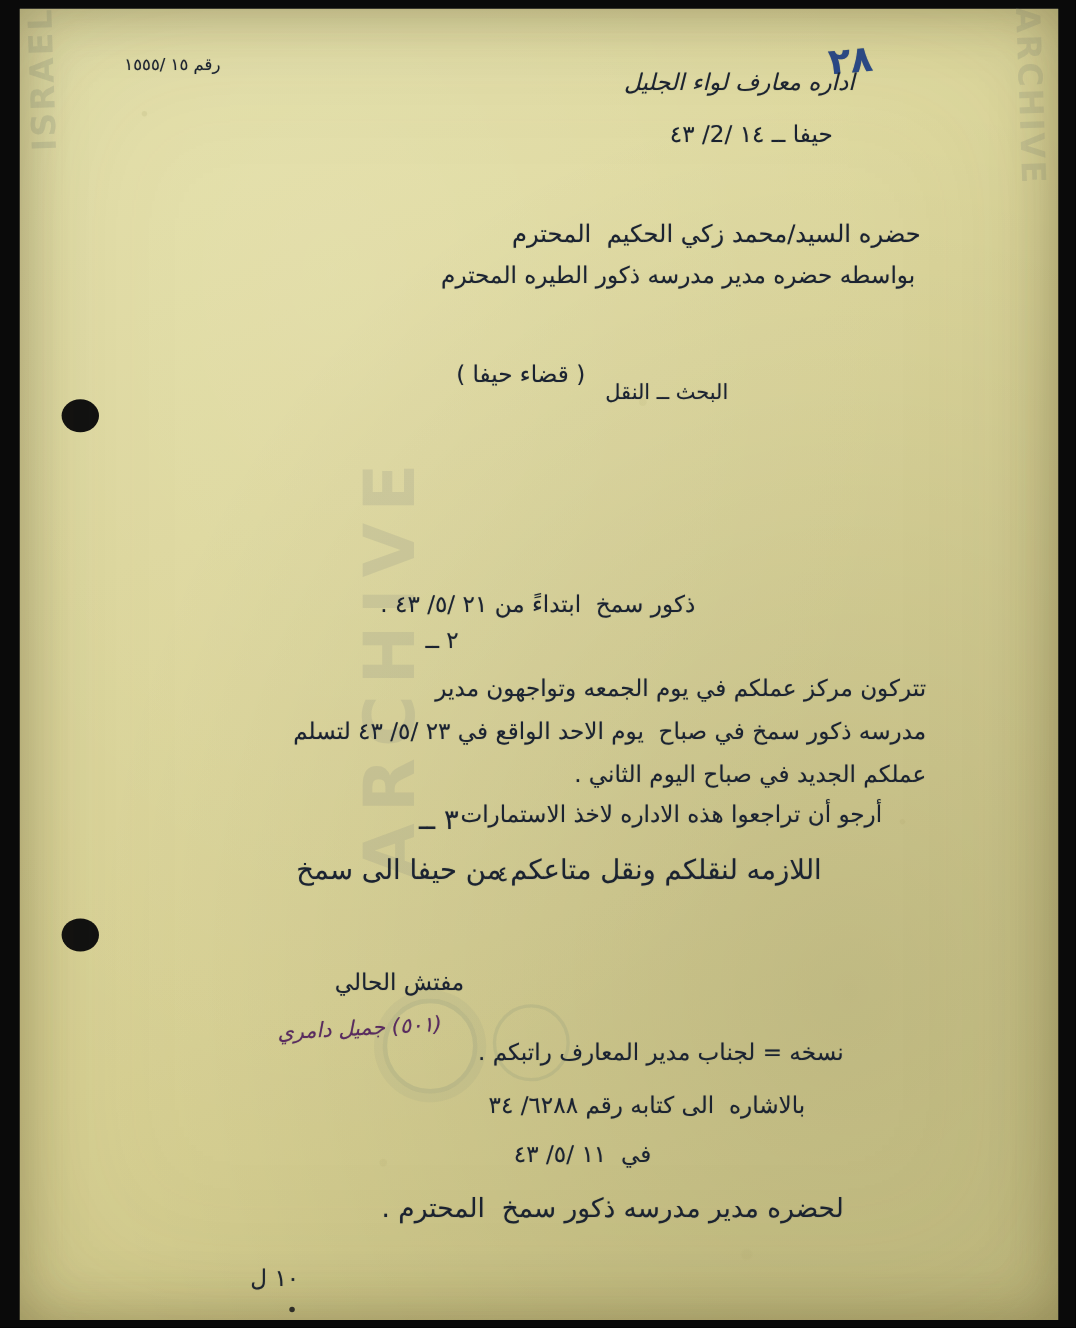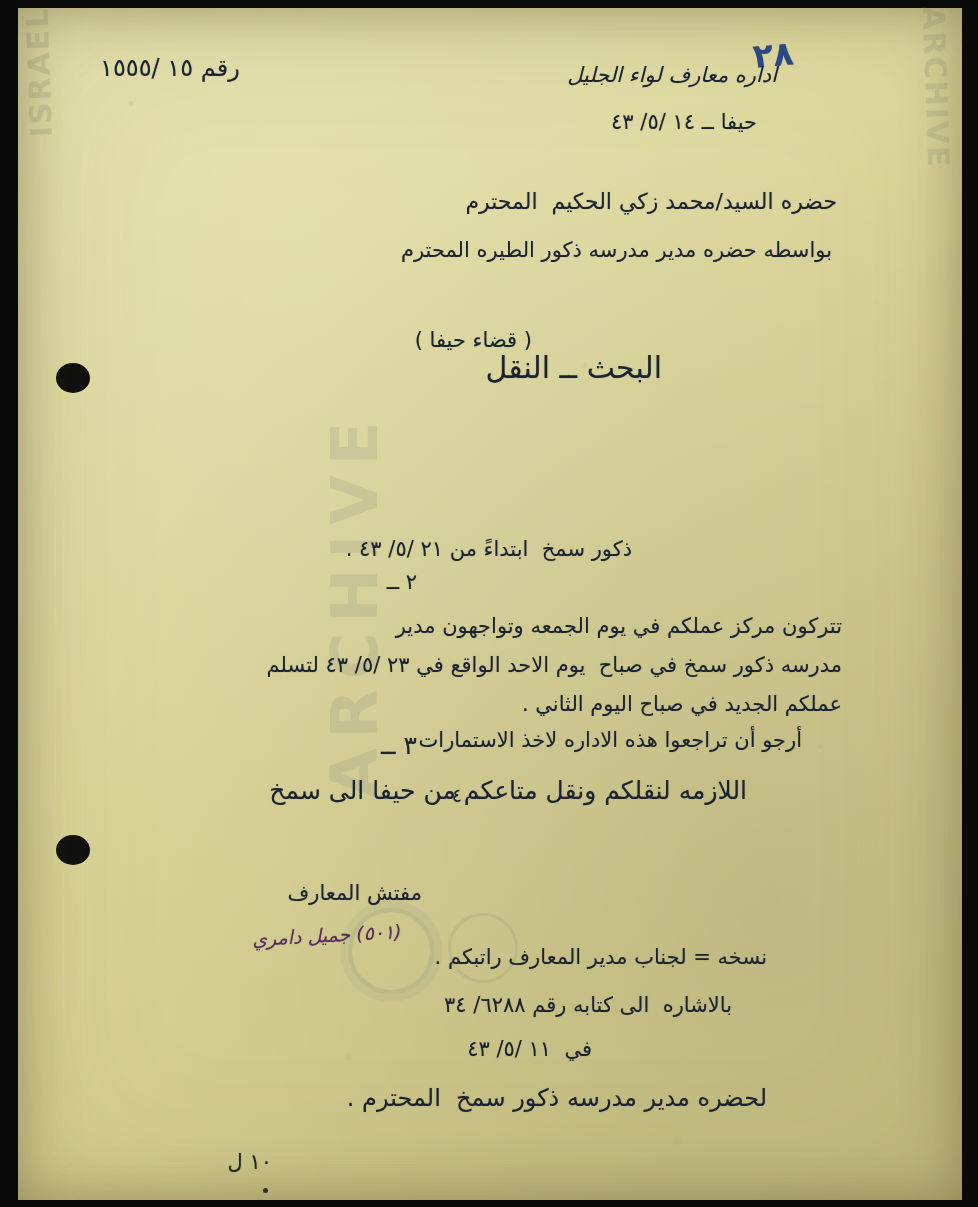--- a/index.html
+++ b/index.html
@@ -131,55 +131,55 @@
 
   #doc-number {
     top: 16px; left: 735px;
     font-size: 33px;
     color: #2a4a8a;
     font-weight: bold;
     letter-spacing: 1px;
     transform: rotate(-5deg);
   }
   #ref-number {
-    top: 38px; left: 82px;
-    font-size: 24px;
+    top: 38px; left: 95px;
+    font-size: 15px;
   }
   #header-office {
     top: 48px; right: 185px;
     font-size: 21px;
     text-align: right;
     font-style: italic;
   }
   #header-place {
     top: 95px; right: 205px;
     font-size: 21px;
     text-align: right;
   }
 
   #addressee {
-    top: 174px; right: 125px;
+    top: 186px; right: 125px;
     font-size: 22px;
     text-align: right;
   }
   #via-line {
     top: 223px; right: 130px;
     font-size: 21px;
     text-align: right;
   }
   #district-line {
     top: 265px; right: 430px;
     font-size: 21px;
     text-align: left;
     margin-top: 48px;
   }
 
   #subject {
     top: 332px; right: 300px;
-    font-size: 30px;
+    font-size: 19px;
     text-align: center;
   }
 
   #body-1 {
     top: 452px; right: 180px;
     font-size: 21px;
     text-align: right;
   }
   #body-1b {
     top: 502px; right: 330px;
@@ -277,41 +277,41 @@
     <div class="watermark" id="wm-bottom">ARCHIVE</div>
     <div class="watermark" id="wm-circle"></div>
     <div class="watermark" id="wm-circle2"></div>
 
     <div class="punch-dot" id="dot-top"></div>
     <div class="punch-dot" id="dot-bot"></div>
 
     <div class="hw" id="doc-number">٢٨</div>
     <div class="hw ink-dark" id="ref-number">رقم ١٥ /١٥٥٥</div>
     <div class="hw ink-dark" id="header-office">اداره معارف لواء الجليل</div>
-    <div class="hw ink-dark" id="header-place">حيفا ــ ١٤ /٥/ ٤٣</div>
+    <div class="hw ink-dark" id="header-place">حيفا ــ ١٤ /2/ ٤٣</div>
 
     <div class="hw ink-dark" id="addressee">حضره السيد/محمد زكي الحكيم  المحترم</div>
     <div class="hw ink-dark" id="via-line">بواسطه حضره مدير مدرسه ذكور الطيره المحترم</div>
     <div class="hw ink-dark" id="district-line">( قضاء حيفا )</div>
 
     <div class="hw ink-dark" id="subject">البحث ــ النقل</div>
 
     <div class="hw ink-dark" id="body-1b">ذكور سمخ  ابتداءً من ٢١ /٥/ ٤٣ .</div>
 
     <div class="hw ink-dark" id="num-2">٢ ــ</div>
     <div class="hw ink-dark" id="body-2">تتركون مركز عملكم في يوم الجمعه وتواجهون مدير
 مدرسه ذكور سمخ في صباح  يوم الاحد الواقع في ٢٣ /٥/ ٤٣ لتسلم
 عملكم الجديد في صباح اليوم الثاني .</div>
 
     <div class="hw ink-dark" id="num-3">٣ ــ</div>
     <div class="hw ink-dark" id="body-3">أرجو أن تراجعوا هذه الاداره لاخذ الاستمارات</div>
     <div class="hw ink-dark" id="body-3b">اللازمه لنقلكم ونقل متاعكم من حيفا الى سمخ</div>
     <div class="hw ink-dark" id="stray-mark">٤</div>
 
-    <div class="hw ink-dark" id="signature-title">مفتش المعارف</div>
+    <div class="hw ink-dark" id="signature-title">مفتش الحالي</div>
     <div class="hw ink-purple" id="signature-scrawl">(٥٠١) جميل دامري</div>
 
     <div class="hw ink-dark" id="cc-1">نسخه = لجناب مدير المعارف راتبكم .</div>
     <div class="hw ink-dark" id="cc-2">بالاشاره  الى كتابه رقم ٦٢٨٨/ ٣٤</div>
     <div class="hw ink-dark" id="cc-3">في  ١١ /٥/ ٤٣</div>
     <div class="hw ink-dark" id="cc-4">لحضره مدير مدرسه ذكور سمخ  المحترم .</div>
 
     <div class="hw ink-dark" id="footer-initials">١٠ ل</div>
     <div id="footer-speck"></div>
 

